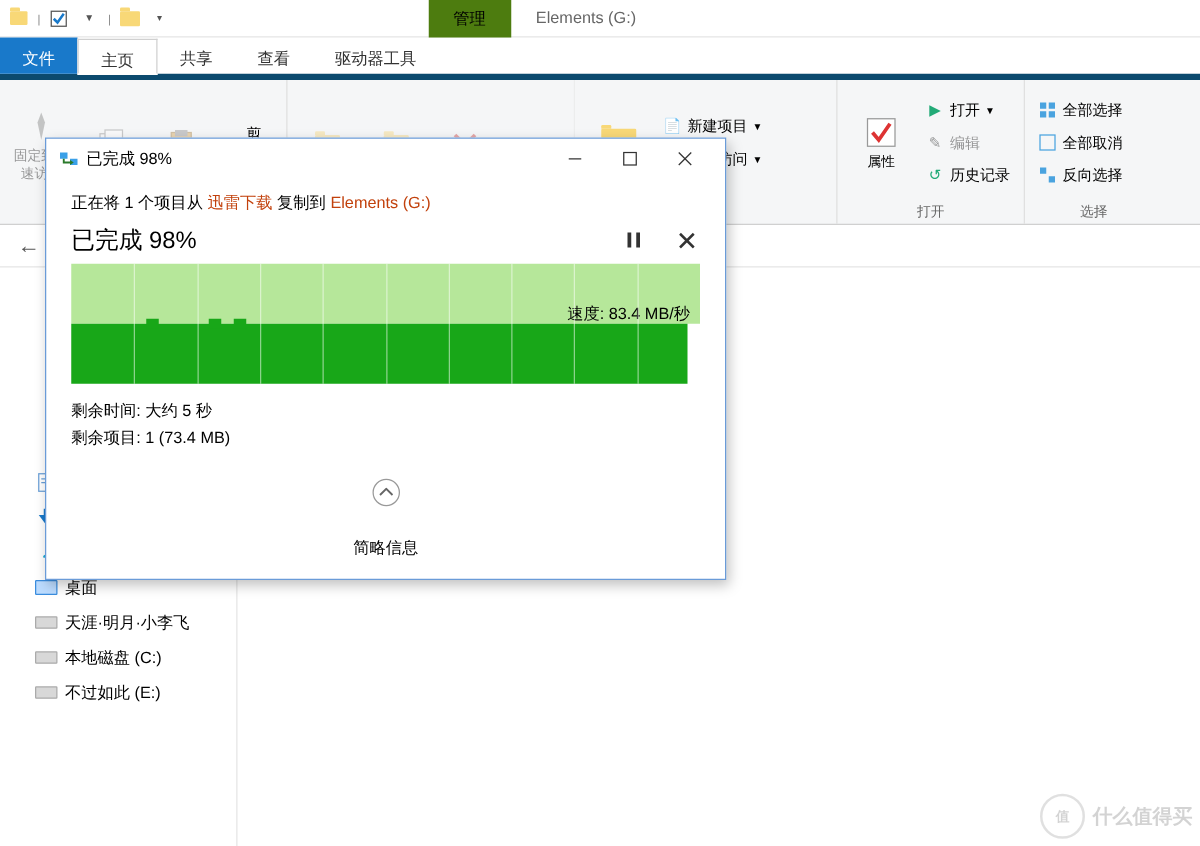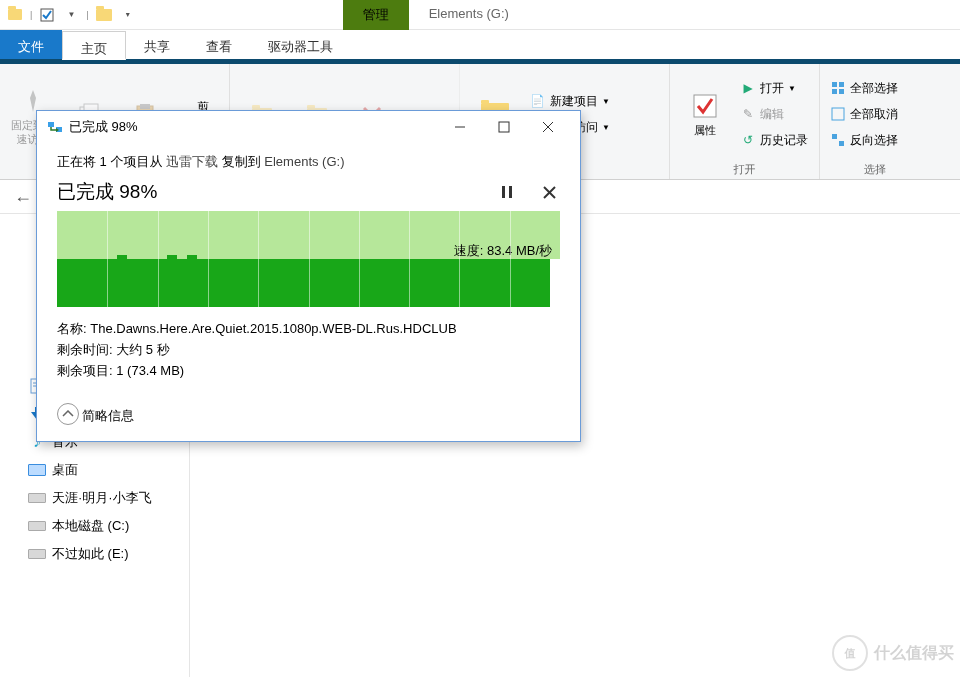--- a/index.html
+++ b/index.html
@@ -48,33 +48,33 @@
 
 
 .dialog { position:absolute; left:36px; top:110px; width:545px; background:#fff; border:1px solid #6a9bd8; box-shadow:2px 4px 10px rgba(0,0,0,.25); z-index:10; }
 .dlg-title { height:32px; display:flex; align-items:center; padding:0 10px; }
 .dlg-title .ticon { width:16px; height:16px; margin-right:6px; }
 .dlg-title .ttext { flex:1; font-size:13px; }
 .dlg-title .winbtn { width:44px; height:28px; display:flex; align-items:center; justify-content:center; font-size:13px; }
 .winbtn svg line,.winbtn svg rect{ stroke:#333; fill:none; }
 .dlg-body { padding:10px 20px 16px 20px; }
 .dlg-line { font-size:13px; margin-bottom:8px; }
-.dlg-line .link { color:#404040; }
+.dlg-line .link { color:#c2410c; }
 .dlg-progress-head { display:flex; align-items:center; justify-content:space-between; margin-bottom:6px; }
 .dlg-progress-head .prog-title { font-size:19px; font-weight:400; }
 .dlg-progress-head .ctl { width:22px; height:22px; display:flex; align-items:center; justify-content:center; font-size:14px; }
 .graph { height:96px; position:relative; }
 .graph .upper { position:absolute; left:0; top:0; width:100%; height:48px; background:#b6e79a; }
 .graph .speed { position:absolute; right:8px; top:31px; font-size:13px; }
 .graph .lower { position:absolute; left:0; top:48px; width:98%; height:48px; background:#18a718; }
 .graph .notch { position:absolute; top:44px; width:10px; height:8px; background:#18a718; }
 .graph .grid { position:absolute; inset:0; pointer-events:none; }
 .graph .grid .v { position:absolute; top:0; bottom:0; width:1px; background:rgba(255,255,255,.5); }
 .details { margin-top:12px; font-size:13px; line-height:1.6; }
-.brief { margin-top:22px; display:flex; align-items:flex-end; gap:3px; }
+.brief { margin-top:22px; display:flex; align-items:center; gap:24px;flex-direction:column; }
 .brief .circ { width:22px; height:22px; border:1px solid #999; border-radius:50%; display:flex; align-items:center; justify-content:center; }
 .brief .circ svg polyline { stroke:#666; fill:none; stroke-width:1.5; }
 
 
 .watermark { position:absolute; right:6px; bottom:6px; display:flex; align-items:center; gap:6px; opacity:.25; font-size:16px; font-weight:bold; color:#555; }
 .watermark .badge { width:36px; height:36px; border:2px solid #888; border-radius:50%; display:flex; align-items:center; justify-content:center; font-size:11px; }
 
 
 .fx-folder { width:20px; height:16px; background:#f8d877; border-radius:1px; position:relative; }
 .fx-folder::before { content:""; position:absolute; top:-3px; left:0; width:8px; height:3px; background:#f8d877; border-radius:1px 1px 0 0; }
@@ -397,21 +397,20 @@
           <div class="v" style="left:30%"></div>
           <div class="v" style="left:40%"></div>
           <div class="v" style="left:50%"></div>
           <div class="v" style="left:60%"></div>
           <div class="v" style="left:70%"></div>
           <div class="v" style="left:80%"></div>
           <div class="v" style="left:90%"></div>
       </div>
     </div>
     <div class="details">
-      <div><span>名称: </span><span>The.Dawns.Here.Are.Quiet.2015.1080p.WEB-DL.Rus.HDCLUB</span></div>
       <div><span>剩余时间: </span><span>大约 5 秒</span></div>
       <div><span>剩余项目: </span><span>1 (73.4 MB)</span></div>
     </div>
     <div class="brief">
       <span class="circ">
           <svg width="12" height="8">
             <polyline points="1,6 6,1 11,6"></polyline>
           </svg>
         </span>
       <span>简略信息</span>

